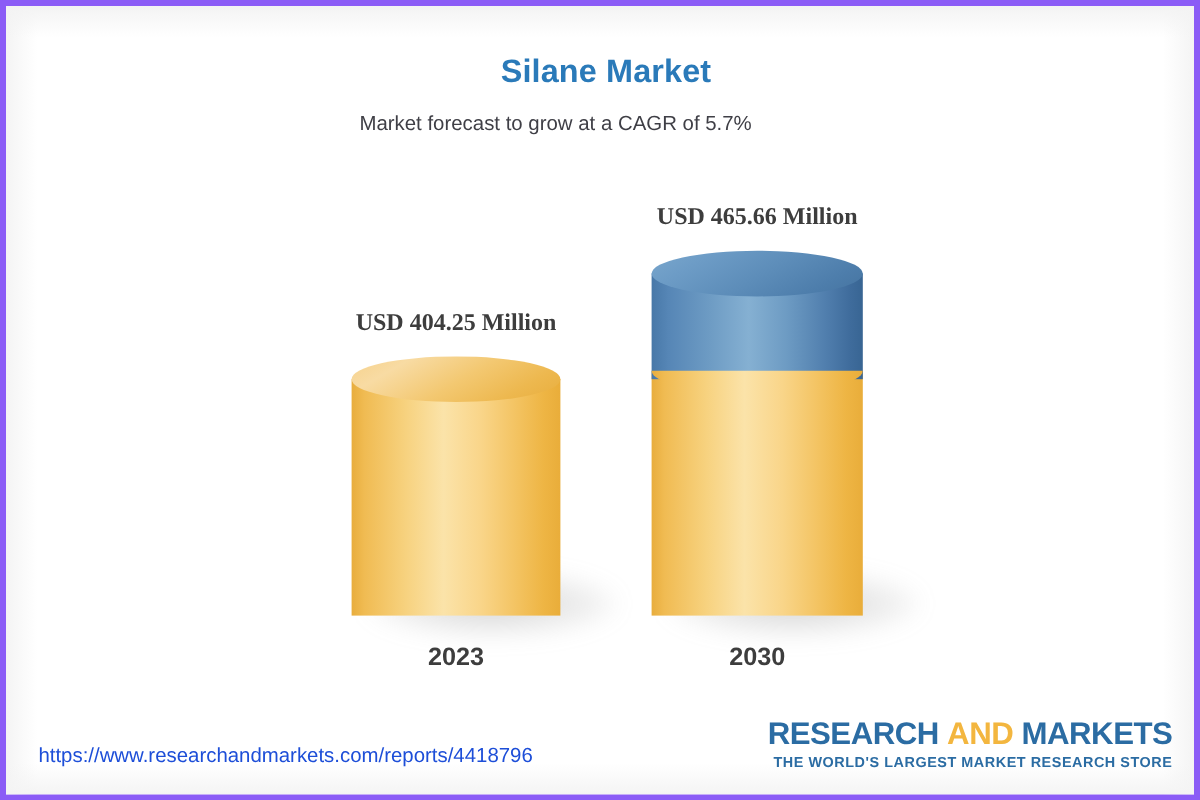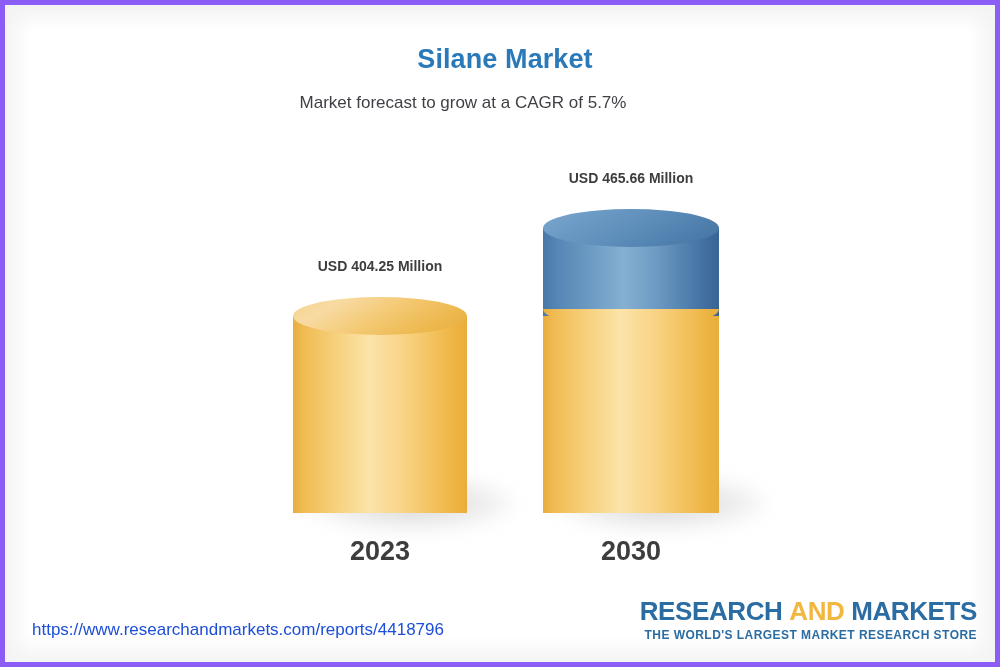--- a/index.html
+++ b/index.html
@@ -57,32 +57,33 @@
     width: 916px;
     text-align: center;
     font-size: 17px;
     font-weight: normal;
     color: #3f3f46;
     z-index: 3;
   }
 
   .value-label {
     position: absolute;
-    font-size: 14px;
+    font-size: 20px;
     font-weight: bold;
     color: #3d3d3d;
     white-space: nowrap;
     z-index: 5;
+    font-family: Liberation Serif, serif;
   }
   #value-label-0 { left: 264px; top: 253px; width: 222px; text-align: center; }
   #value-label-1 { left: 515px; top: 165px; width: 222px; text-align: center; }
 
   .cat-label {
     position: absolute;
-    font-size: 27px;
+    font-size: 21px;
     font-weight: bold;
     color: #3d3d3d;
     text-align: center;
     z-index: 5;
   }
   #cat-label-0 { left: 288px; top: 531px; width: 174px; }
   #cat-label-1 { left: 538px; top: 531px; width: 176px; }
 
   
   .cyl {

